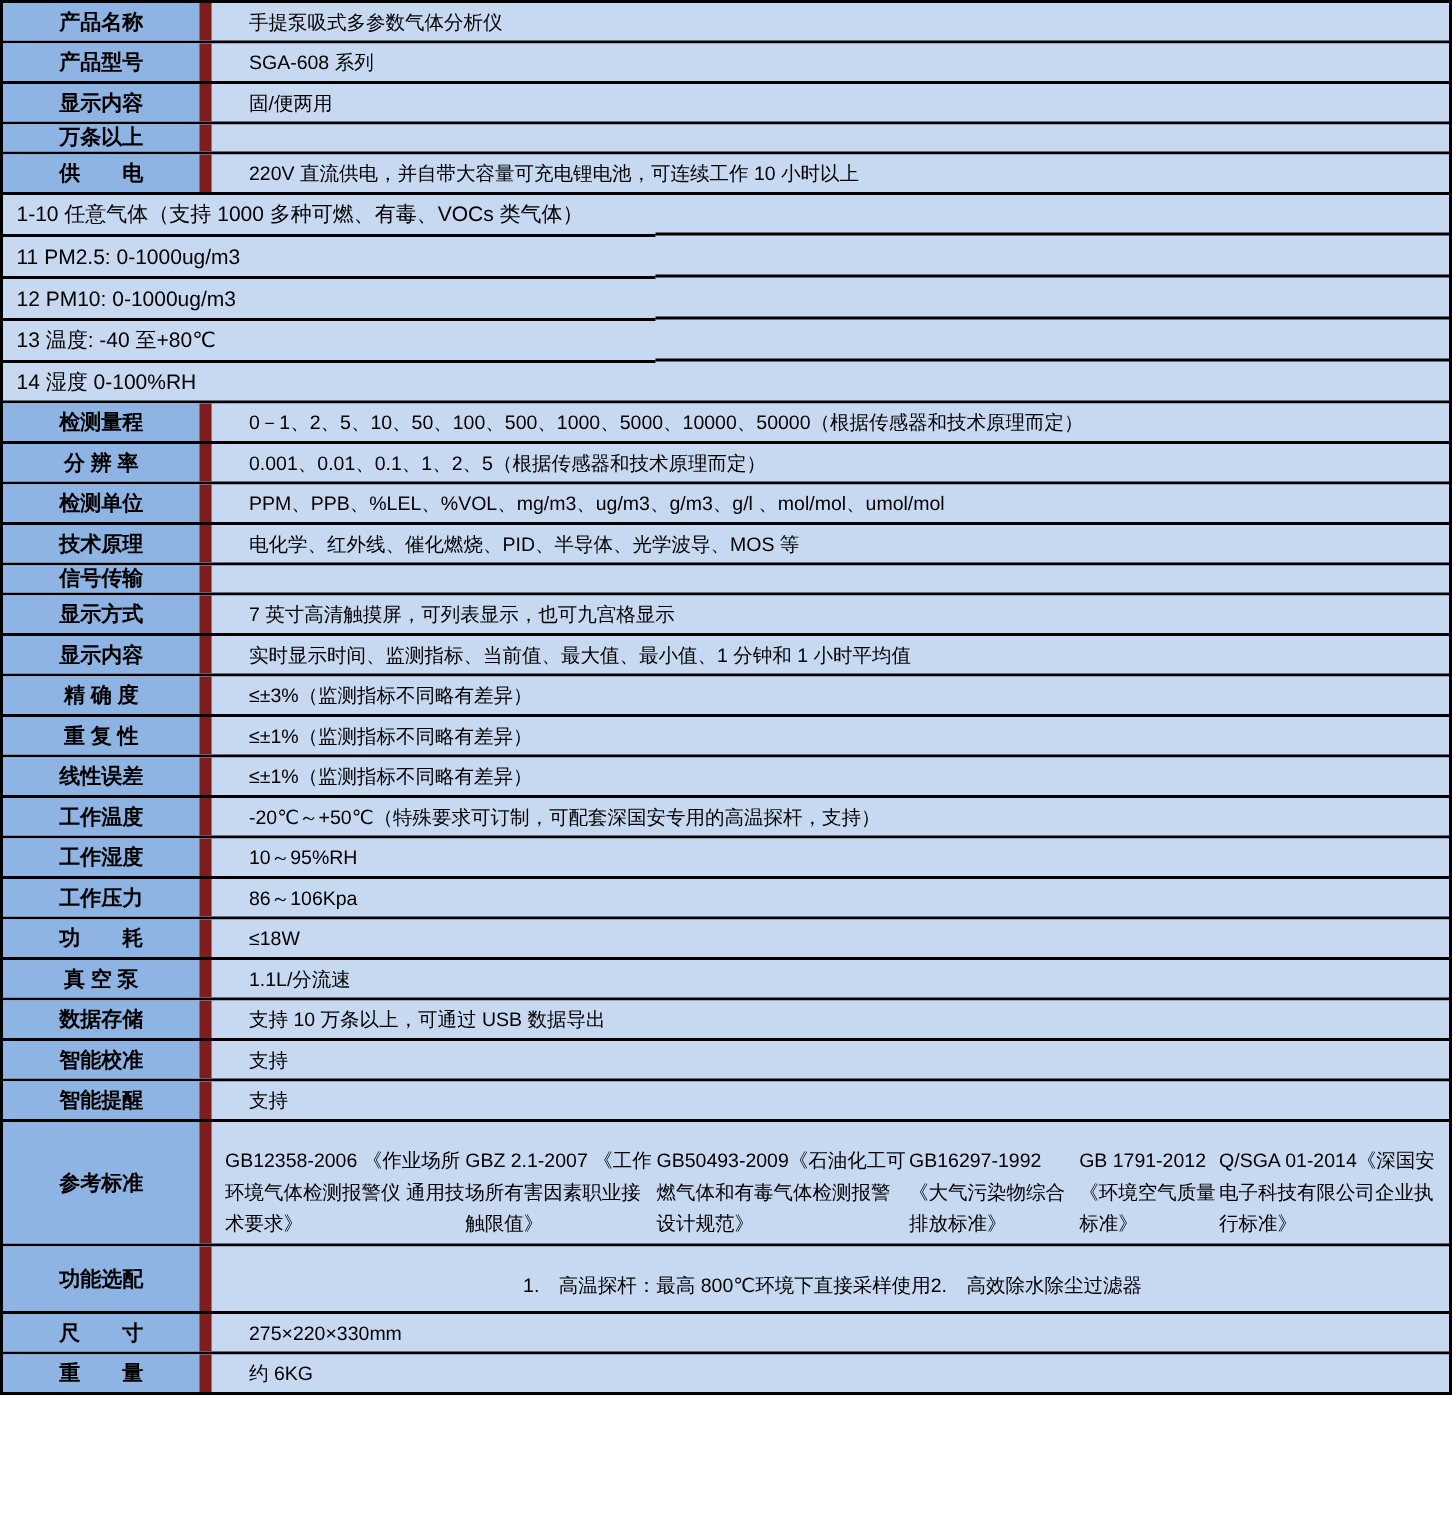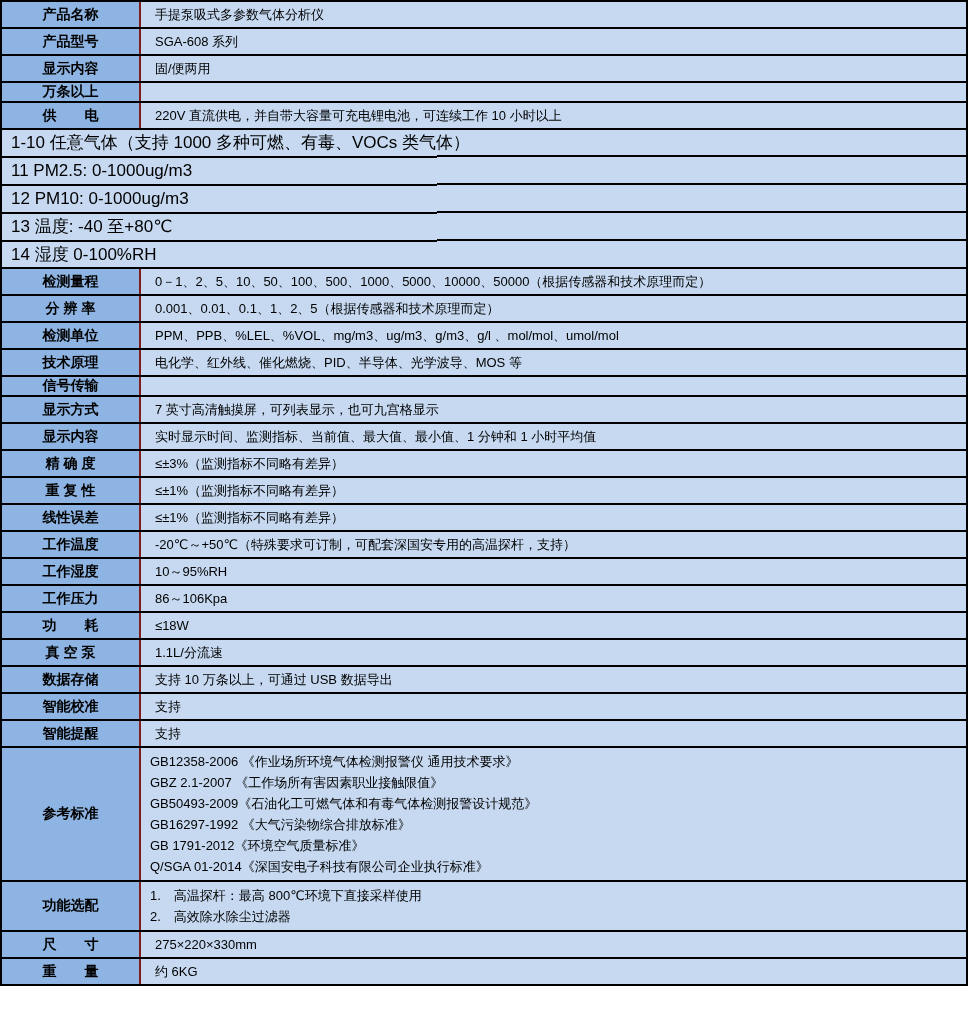--- a/index.html
+++ b/index.html
@@ -17,56 +17,57 @@
   }
   .row {
     display: flex;
     border-bottom: 2px solid #000000;
     background: #C6D9F1;
   }
   .row:last-child { border-bottom: 0; }
   .label-cell {
     flex: 0 0 139px;
     box-sizing: border-box;
-    border-right: 2px solid #7f1d1d;
+    border-right: 8px solid #7f1d1d;
     background: #8DB4E2;
     display: flex;
     align-items: center;
     justify-content: center;
     font-weight: 700;
     font-size: 14px;
     white-space: pre;
   }
   .value-cell {
     flex: 1;
     display: flex;
     align-items: center;
     min-height: 25px;
-    padding-left: 14px;
+    padding-left: 25px;
     font-size: 13px;
     white-space: pre-wrap;
   }
   .value-cell.multi {
-    flex-direction: column;
+    flex-direction: row;
     align-items: stretch;
     justify-content: center;
     padding: 3px 6px 3px 9px;
+    margin-top: 12px;
   }
   .value-cell.subwrap {
     flex-direction: column;
     align-items: stretch;
     padding: 0;
   }
   .line { line-height: 21px; }
   .subrow {
     height: 25px;
     display: flex;
     align-items: center;
     padding-left: 9px;
-    font-size: 17px;
+    font-size: 14px;
   }
   .stepline { display: flex; height: 3px; }
   .stepline .seg-left {
     width: 435px;
     box-sizing: border-box;
     border-bottom: 2px solid #000000;
   }
   .stepline .seg-right {
     flex: 1;
     box-sizing: border-box;

